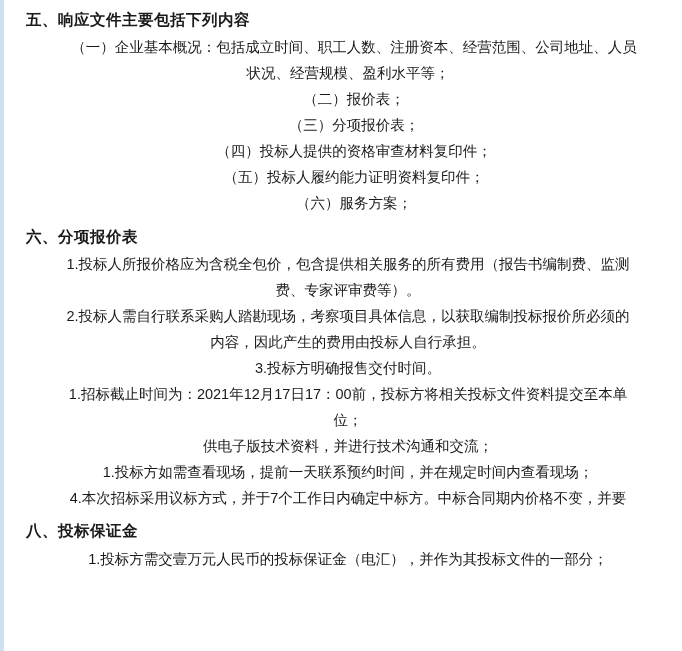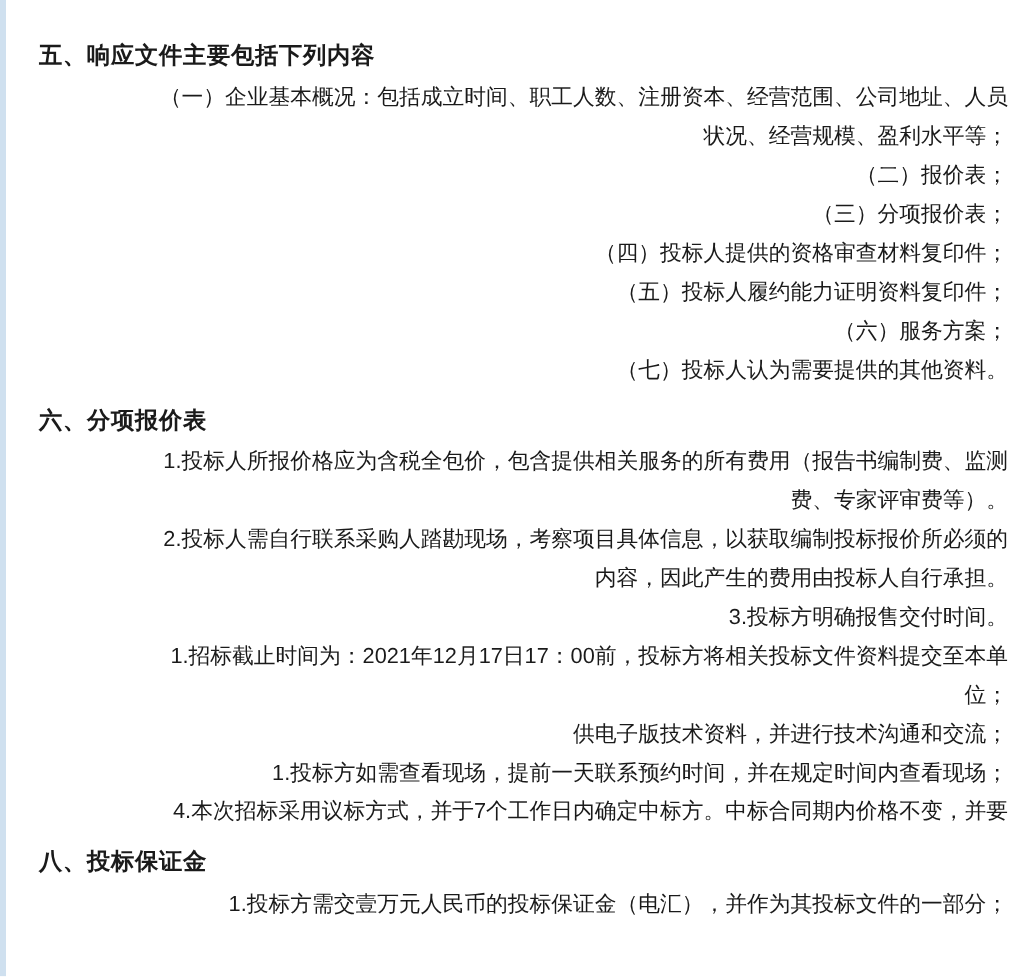--- a/index.html
+++ b/index.html
@@ -36,28 +36,28 @@
   }
   .section-title {
     font-size: 15.5px;
     font-weight: bold;
     color: #1a1a1a;
     letter-spacing: 0.5px;
     margin: 9px 0 4px 12px;
     line-height: 1.5;
   }
   .section-title.first {
-    margin-top: 20px;
+    margin-top: 2px;
   }
   .para {
     font-size: 14.5px;
     color: #1a1a1a;
     line-height: 1.72;
     margin: 0 0 1px 0;
-    text-align: right;
+    text-align: center;
   }
   .para.indent {
     padding-left: 22px;
     text-indent: 0;
   }
   .para.num {
     padding-left: 10px;
   }
 </style>
 </head>
@@ -68,21 +68,20 @@
   <div class="doc">
 
     <div class="section-title first">五、响应文件主要包括下列内容</div>
     <div class="para indent">（一）企业基本概况：包括成立时间、职工人数、注册资本、经营范围、公司地址、人员</div>
     <div class="para num">状况、经营规模、盈利水平等；</div>
     <div class="para indent">（二）报价表；</div>
     <div class="para indent">（三）分项报价表；</div>
     <div class="para indent">（四）投标人提供的资格审查材料复印件；</div>
     <div class="para indent">（五）投标人履约能力证明资料复印件；</div>
     <div class="para indent">（六）服务方案；</div>
-    <div class="para indent">（七）投标人认为需要提供的其他资料。</div>
 
     <div class="section-title">六、分项报价表</div>
     <div class="para num">1.投标人所报价格应为含税全包价，包含提供相关服务的所有费用（报告书编制费、监测</div>
     <div class="para num">费、专家评审费等）。</div>
     <div class="para num">2.投标人需自行联系采购人踏勘现场，考察项目具体信息，以获取编制投标报价所必须的</div>
     <div class="para num">内容，因此产生的费用由投标人自行承担。</div>
     <div class="para num">3.投标方明确报售交付时间。</div>
 
     <div class="para num">1.招标截止时间为：2021年12月17日17：00前，投标方将相关投标文件资料提交至本单</div>
     <div class="para num">位；</div>

